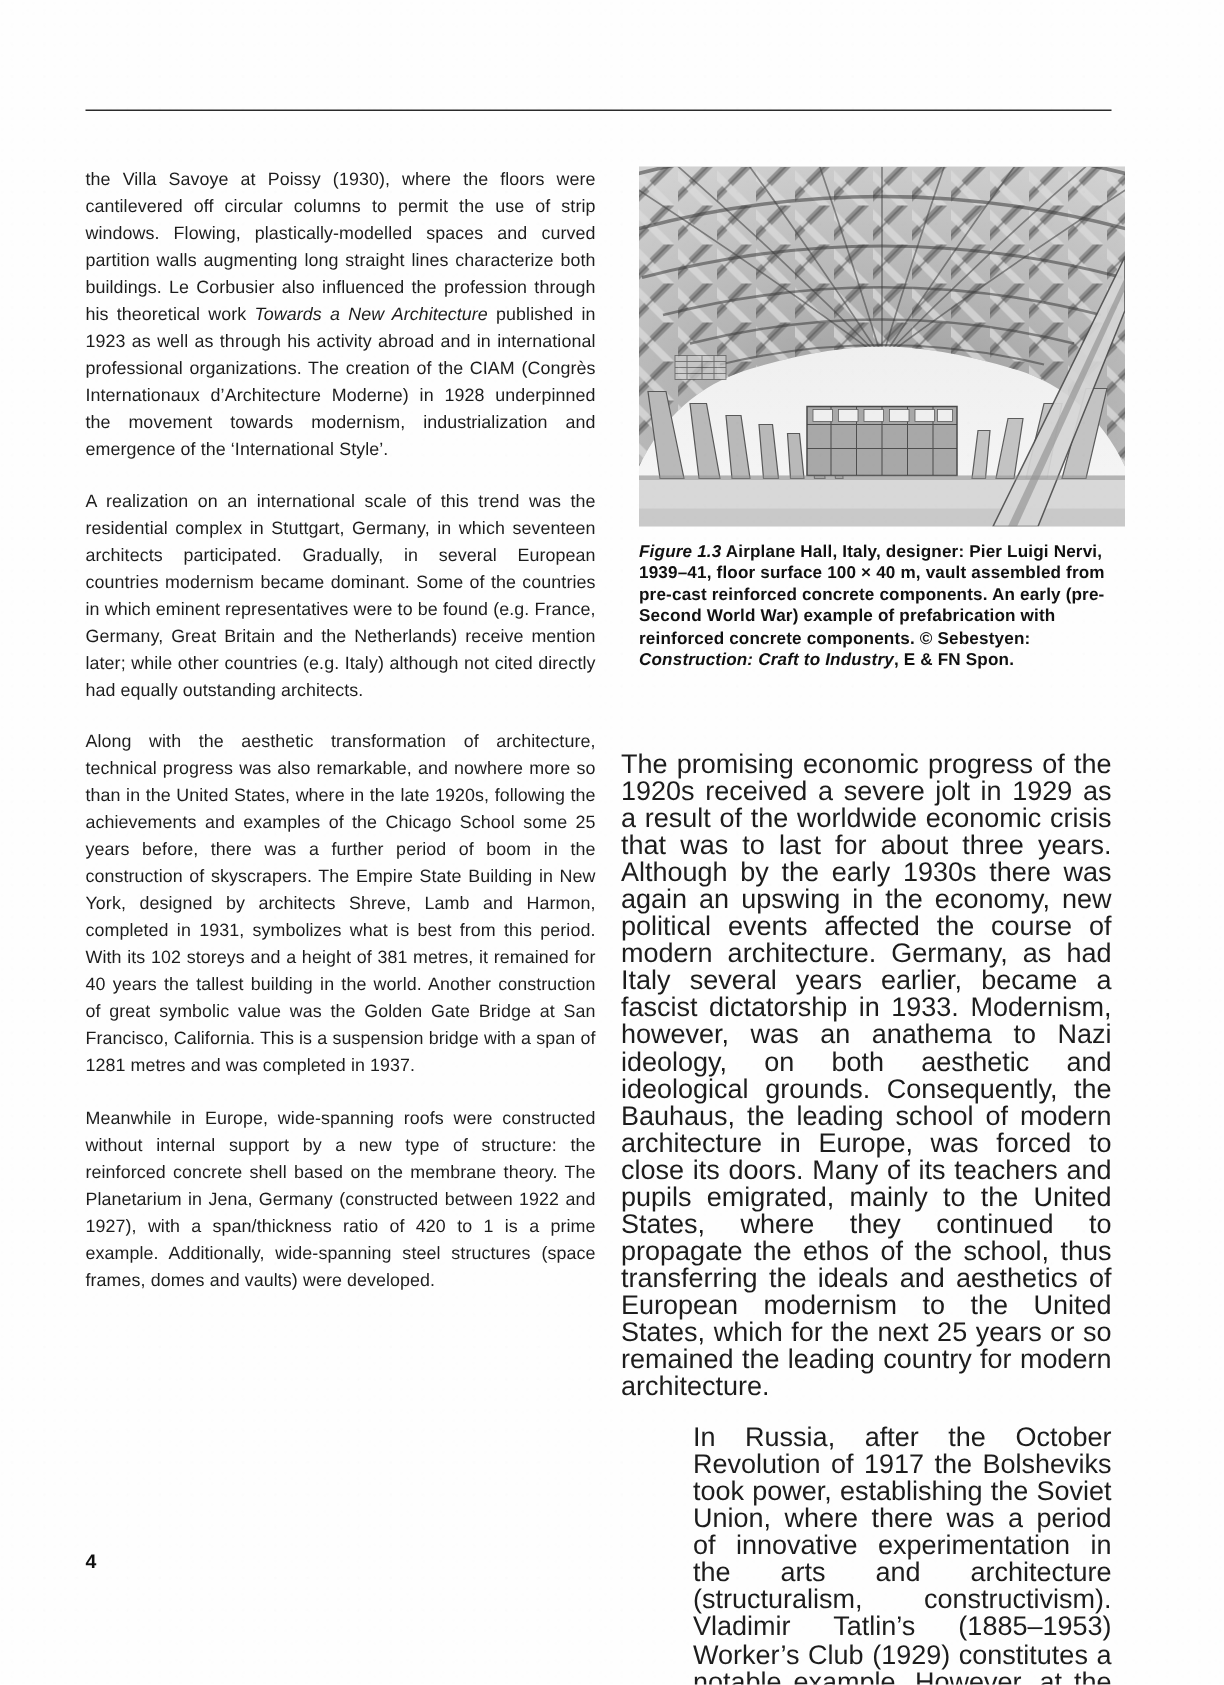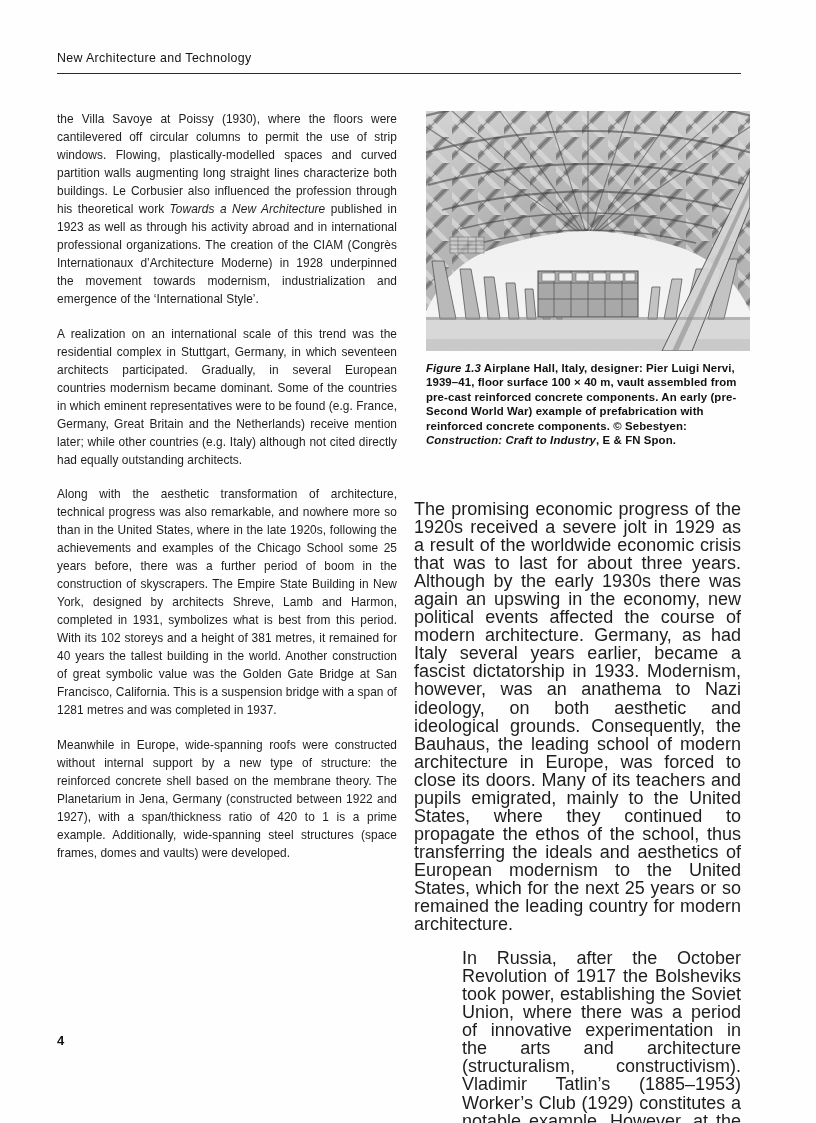--- a/index.html
+++ b/index.html
@@ -119,23 +119,20 @@
       radial-gradient(circle at 70% 60%, rgba(0,0,0,0.012) 0 1px, transparent 1px);
     background-size: 7px 7px, 11px 11px;
     opacity: 0.5;
   }
 </style>
 </head>
 <body>
 
 <div class="page">
 
-  <div class="running-head">
-    <div class="running-head-text">New Architecture and Technology</div>
-  </div>
   <div class="head-rule"></div>
 
   <div class="col col-left">
 
     <p><span>the Villa Savoye at Poissy (1930), where the floors were cantilevered off circular columns to permit the use of strip windows. Flowing, plastically-modelled spaces and curved partition walls augmenting long straight lines characterize both buildings. Le Corbusier also influenced the profession through his theoretical work </span><em>Towards a New Architecture</em><span> published in 1923 as well as through his activity abroad and in international professional organizations. The creation of the CIAM (Congrès Internationaux d’Architecture Moderne) in 1928 underpinned the movement towards modernism, industrialization and emergence of the ‘International Style’.</span></p>
 
     <p>A realization on an international scale of this trend was the residential complex in Stuttgart, Germany, in which seventeen architects participated. Gradually, in several European countries modernism became dominant. Some of the countries in which eminent representatives were to be found (e.g. France, Germany, Great Britain and the Netherlands) receive mention later; while other countries (e.g. Italy) although not cited directly had equally outstanding architects.</p>
 
     <p>Along with the aesthetic transformation of architecture, technical progress was also remarkable, and nowhere more so than in the United States, where in the late 1920s, following the achievements and examples of the Chicago School some 25 years before, there was a further period of boom in the construction of skyscrapers. The Empire State Building in New York, designed by architects Shreve, Lamb and Harmon, completed in 1931, symbolizes what is best from this period. With its 102 storeys and a height of 381 metres, it remained for 40 years the tallest building in the world. Another construction of great symbolic value was the Golden Gate Bridge at San Francisco, California. This is a suspension bridge with a span of 1281 metres and was completed in 1937.</p>
 

